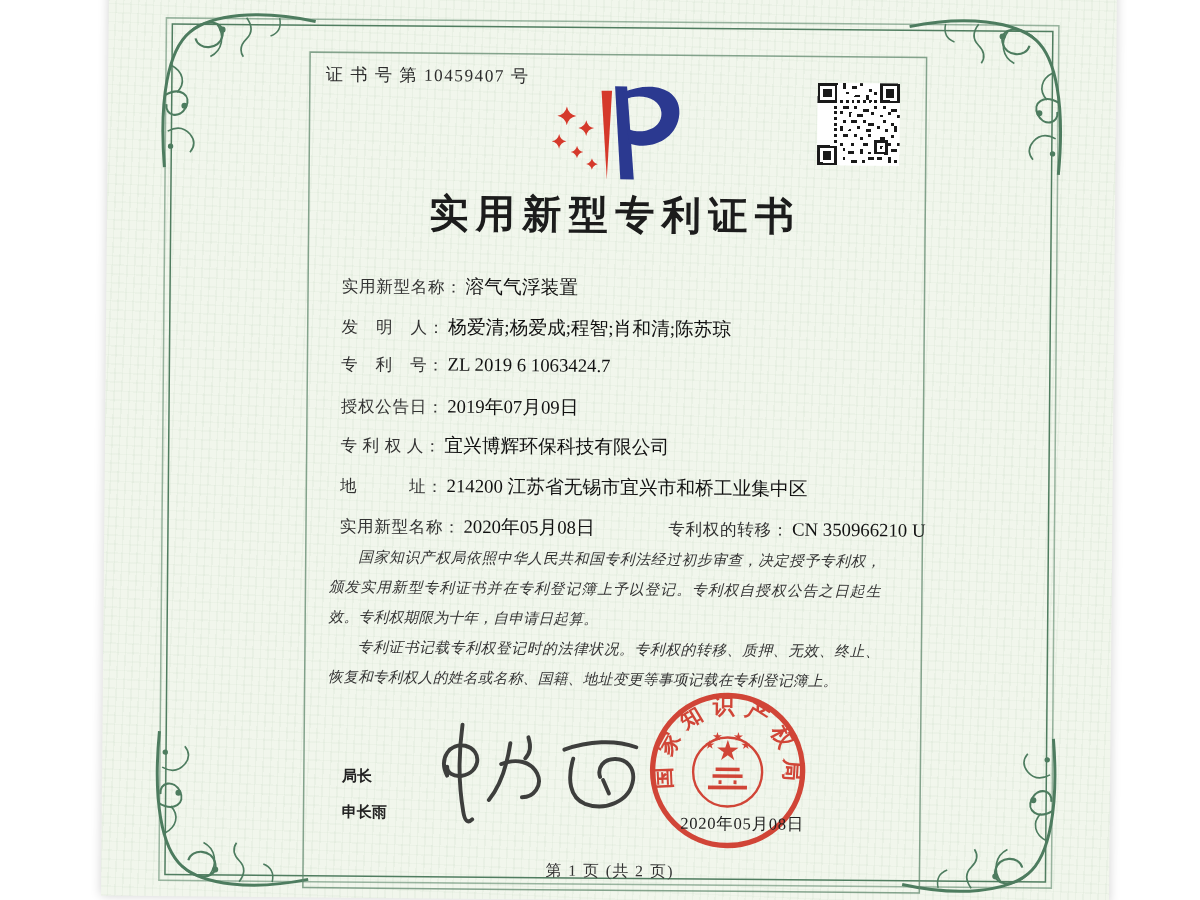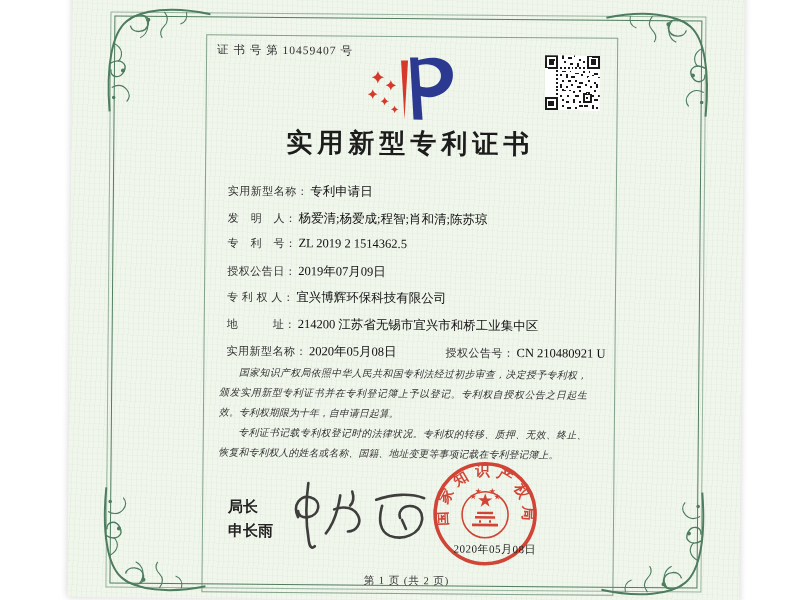--- a/index.html
+++ b/index.html
@@ -46,21 +46,21 @@
   .frow{height:26.6px;font-size:12.5px;color:#222;white-space:nowrap;}
   .frow .lbl{font-size:11px;color:#333;letter-spacing:.5px;margin-top:32px;}
   .frow .val{font-size:12.5px;color:#111;margin-left:2px;}
   .frow .pair2{margin-left:46px;}
   .paras{
     position:absolute;left:150px;top:376px;width:368px;
     font-size:9.8px;line-height:20px;color:#333;font-style:italic;
     letter-spacing:.2px;text-align:justify;
   }
   .paras p{margin:0;text-indent:2em;}
-  .officer{position:absolute;left:160px;top:508px;font-size:15px;font-weight:600;color:#222;line-height:24px;}
+  .officer{position:absolute;left:160px;top:520px;font-size:10px;font-weight:600;color:#222;line-height:24px;}
   .signature{position:absolute;left:210px;top:488px;width:160px;height:80px;}
   .seal{position:absolute;left:361px;top:469px;width:112px;height:112px;opacity:.93;}
   .seal-date{
     position:absolute;left:372px;top:553px;width:110px;text-align:center;
     font-size:11px;letter-spacing:.5px;color:#222;z-index:5;
   }
   .footer{
     position:absolute;left:134px;top:586px;width:410px;text-align:center;
     font-size:10.5px;color:#333;letter-spacing:1px;
   }
@@ -148,40 +148,40 @@
       <rect x="20" y="20" width="5" height="5"></rect>
         <rect x="21" y="21" width="3" height="3" fill="#ffffff"></rect>
         <rect x="22" y="22" width="1" height="1"></rect>
     </g>
   </svg>
 
   <div class="title">实用新型专利证书</div>
 
   <div class="fields">
     <div class="frow">
-      <span class="lbl">实用新型名称：</span><span class="val">专利申请日</span>
+      <span class="lbl">实用新型名称：</span><span class="val">溶气气浮装置</span>
     </div>
     <div class="frow">
       <span class="lbl">发　明　人：</span><span class="val">杨爱清;杨爱成;程智;肖和清;陈苏琼</span>
     </div>
     <div class="frow">
-      <span class="lbl">专　利　号：</span><span class="val">ZL 2019 2 1514362.5</span>
+      <span class="lbl">专　利　号：</span><span class="val">ZL 2019 6 1063424.7</span>
     </div>
     <div class="frow">
       <span class="lbl">授权公告日：</span><span class="val">2019年07月09日</span>
     </div>
     <div class="frow">
       <span class="lbl">专 利 权 人：</span><span class="val">宜兴博辉环保科技有限公司</span>
     </div>
     <div class="frow">
       <span class="lbl">地　　　址：</span><span class="val">214200 江苏省无锡市宜兴市和桥工业集中区</span>
     </div>
     <div class="frow">
       <span class="lbl">实用新型名称：</span><span class="val">2020年05月08日</span>
-      <span class="lbl pair2">授权公告号：</span><span class="val">CN 210480921 U</span>
+      <span class="lbl pair2">专利权的转移：</span><span class="val">CN 350966210 U</span>
     </div>
   </div>
 
   <div class="paras">
     <p>国家知识产权局依照中华人民共和国专利法经过初步审查，决定授予专利权，颁发实用新型专利证书并在专利登记簿上予以登记。专利权自授权公告之日起生效。专利权期限为十年，自申请日起算。</p>
     <p>专利证书记载专利权登记时的法律状况。专利权的转移、质押、无效、终止、恢复和专利权人的姓名或名称、国籍、地址变更等事项记载在专利登记簿上。</p>
   </div>
 
   <div class="officer">
     <div>局长</div>

